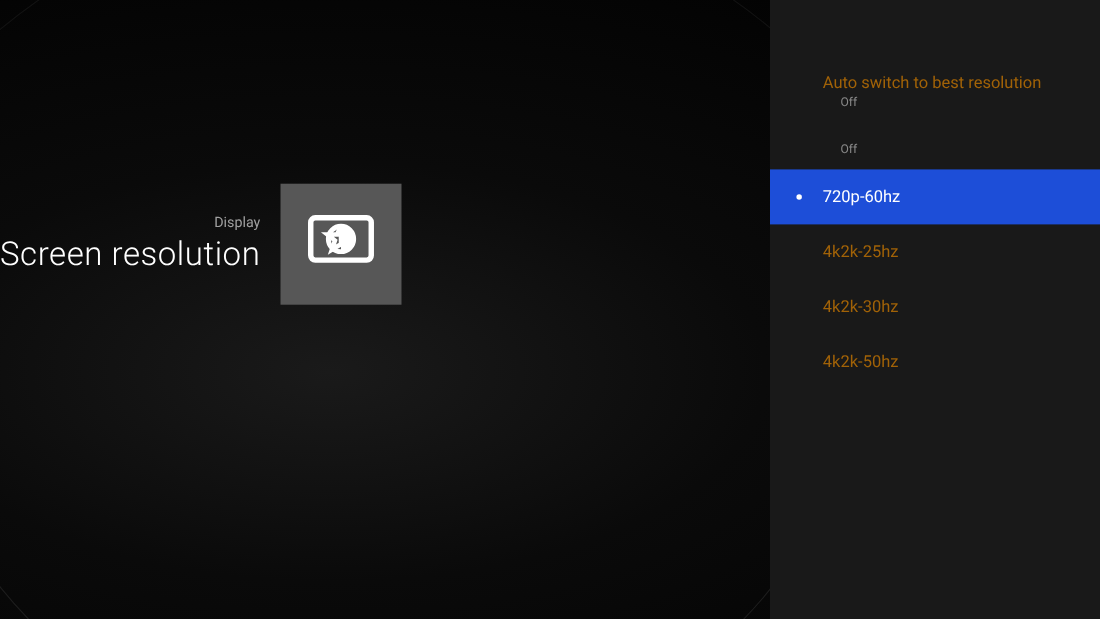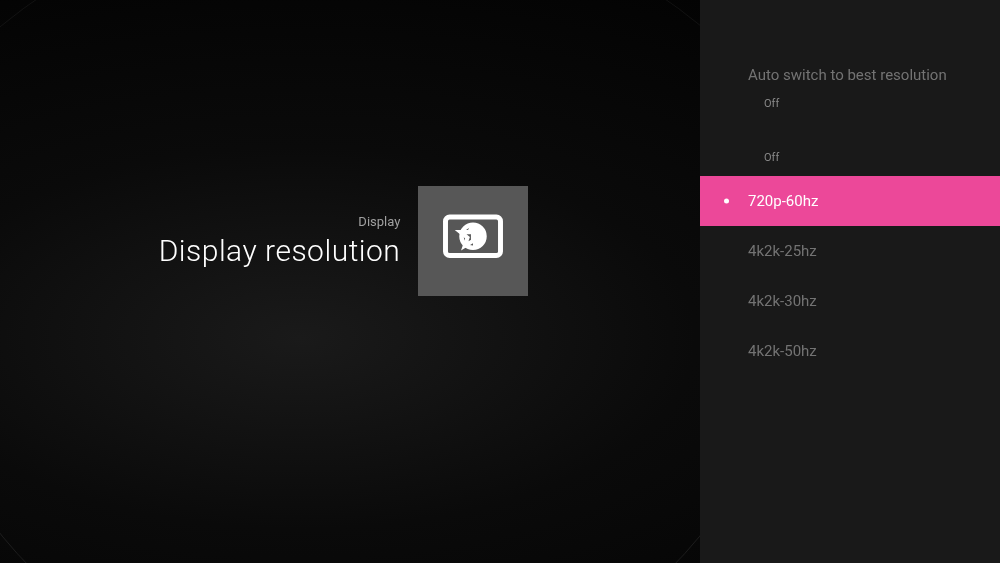--- a/index.html
+++ b/index.html
@@ -40,23 +40,22 @@
       pointer-events: none;
     }
     .main-area {
       position: absolute;
       left: 0;
       top: 0;
       width: 700px;
       height: 443px;
       display: flex;
       align-items: center;
-      justify-content: center;
+      justify-content: flex-start;
       padding-right: 13px;
-      margin-top: 19px;
     }
     .title-block {
       display: flex;
       align-items: center;
       gap: 12px;
     }
     .title-text {
       text-align: right;
       padding-right: 6px;
     }
@@ -102,33 +101,33 @@
       cursor: pointer;
       position: relative;
     }
     .menu-item.compact {
       padding: 16px 0 12px 48px;
     }
     .menu-item:first-child {
       margin-top: 50px;
     }
     .menu-item-label {
-      color: #737373;
+      color: #a16207;
       font-size: 15px;
       font-weight: 400;
     }
     .menu-item-value {
       color: #888888;
       font-size: 11px;
       font-weight: 400;
-      margin-top: 13px;
+      margin-top: 2px;
       margin-left: 16px;
     }
     .menu-item.selected {
-      background: #ec4899;
+      background: #1d4ed8;
     }
     .menu-item.selected .menu-item-label {
       color: #ffffff;
     }
     .menu-item.selected::before {
       content: '';
       position: absolute;
       left: 24px;
       top: 50%;
       transform: translateY(-50%);
@@ -138,21 +137,21 @@
       border-radius: 50%;
     }
   </style>
 </head>
 <body>
 
 <div class="main-area">
   <div class="title-block">
     <div class="title-text">
       <div class="category-label">Display</div>
-      <div class="page-title">Display resolution</div>
+      <div class="page-title">Screen resolution</div>
     </div>
     <div class="icon-box">
       <span>
         <svg viewBox="0 0 24 24" fill="none">
           <rect x="2" y="4" width="20" height="14" rx="1.5" stroke="#ffffff" stroke-width="1.8" fill="none"></rect>
           <path d="M12 6.5 L13.3 9.5 L16.5 9.5 L14 11.5 L15 14.5 L12 12.7 L12 6.5 Z" fill="#ffffff"></path>
           <path d="M12 6.5 L10.7 9.5 L7.5 9.5 L10 11.5 L9 14.5 L12 12.7 L12 6.5 Z" fill="none" stroke="#ffffff" stroke-width="1.5"></path>
           <circle cx="12" cy="11" r="4.2" fill="none" stroke="#ffffff" stroke-width="1.6"></circle>
           <path d="M12 6.8 A4.2 4.2 0 0 1 12 15.2 Z" fill="#ffffff"></path>
         </svg>

